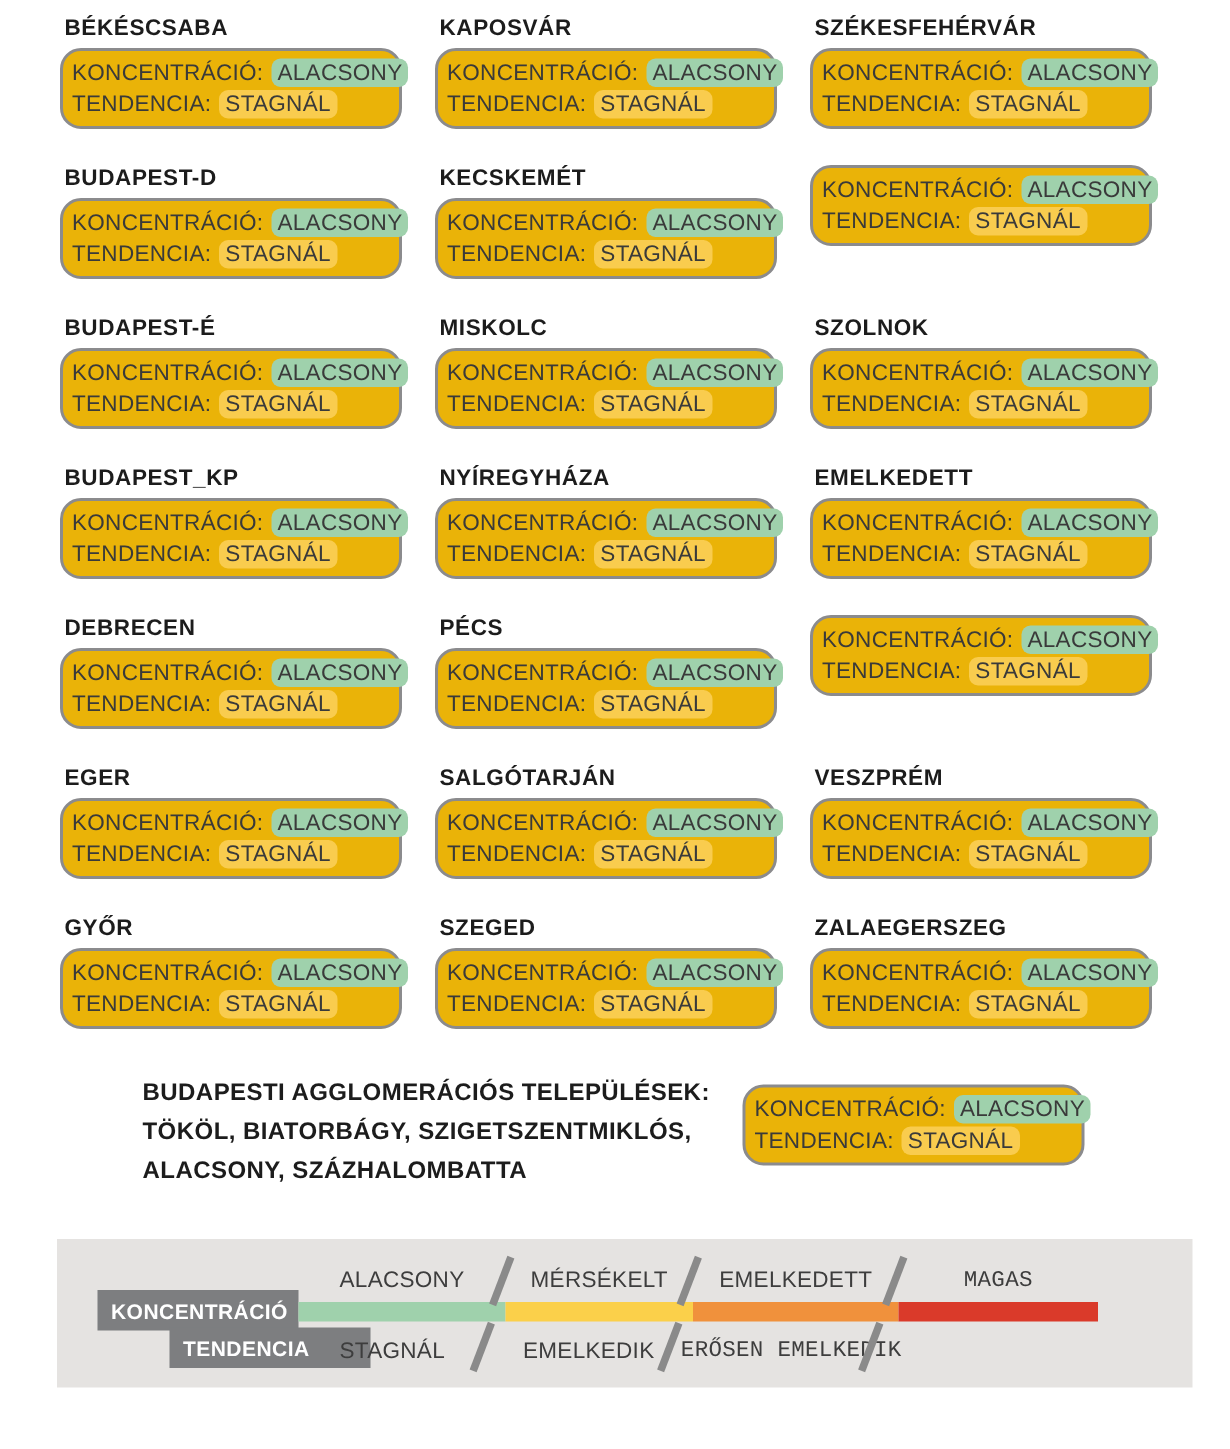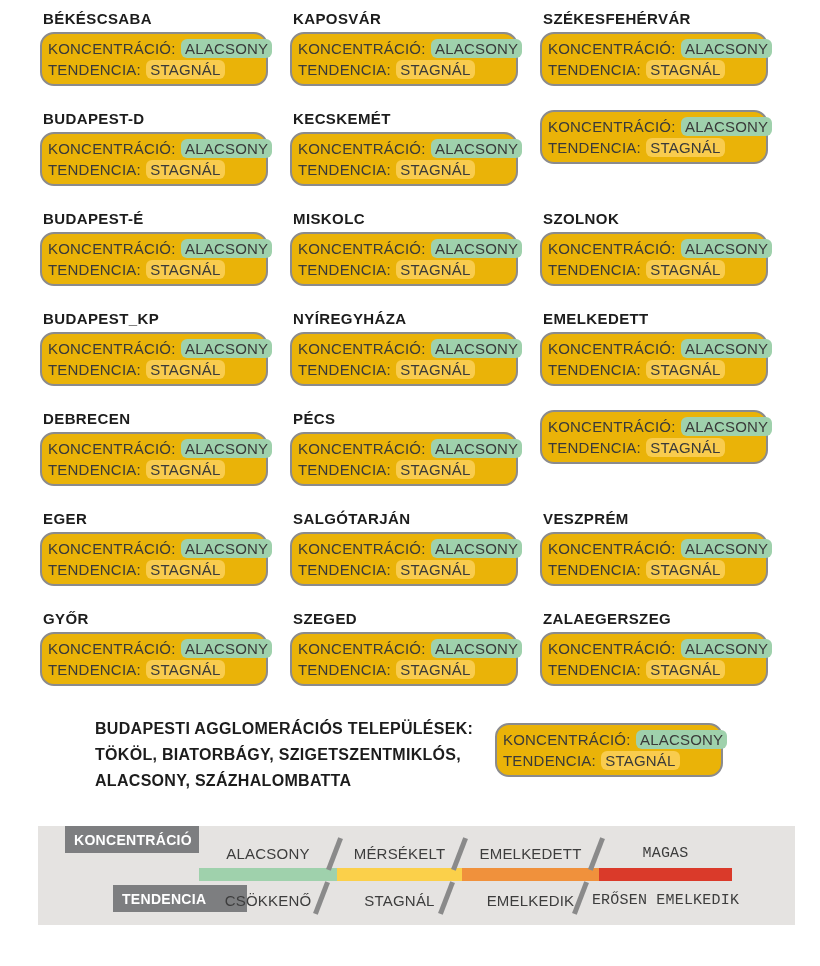--- a/index.html
+++ b/index.html
@@ -46,21 +46,21 @@
     position: absolute; left: 38px; top: 826px;
     width: 757px; height: 99px; background: #e5e3e1;
   }
   .leg-header {
     position: absolute; left: 27px; width: 134px; height: 27px;
     background: #7d7e80; color: #ffffff; font-weight: bold;
     font-size: 14px; letter-spacing: .3px;
     display: flex; align-items: center; padding-left: 9px;
     white-space: nowrap;
   }
-  .leg-header.h1 { top: 0; }
+  .leg-header.h1 { top: 34px; }
   .leg-header.h2 { top: 59px; margin-left: 48px; }
 
   .leg-band { position: absolute; left: 161px; top: 42px; height: 13px; display: flex; }
   .seg { height: 13px; }
   .w0 { width: 138px; } .w1 { width: 125px; } .w2 { width: 137px; } .w3 { width: 133px; font-family: Liberation Mono, monospace; }
 
   .leg-row { position: absolute; left: 161px; height: 28px; display: flex; }
   .leg-row.r1 { top: 13px; }
   .leg-row.r2 { top: 60px; }
   .leg-cell {
@@ -408,21 +408,20 @@
   </div>
 
   <div class="leg-band">
     <div class="seg w0" style="background-color: rgb(159, 209, 172);"></div>
     <div class="seg w1" style="background-color: rgb(251, 208, 74);"></div>
     <div class="seg w2" style="background-color: rgb(240, 145, 60);"></div>
     <div class="seg w3" style="background-color: rgb(218, 58, 42);"></div>
   </div>
 
   <div class="leg-row r2">
-    <span class="leg-cell w0">CSÖKKENŐ</span>
     <span class="leg-cell w1">STAGNÁL</span>
     <span class="leg-cell w2">EMELKEDIK</span>
     <span class="leg-cell w3">ERŐSEN EMELKEDIK</span>
   </div>
 
   <div class="slash s1a"></div>
   <div class="slash s1b"></div>
   <div class="slash s1c"></div>
   <div class="slash s2a"></div>
   <div class="slash s2b"></div>

